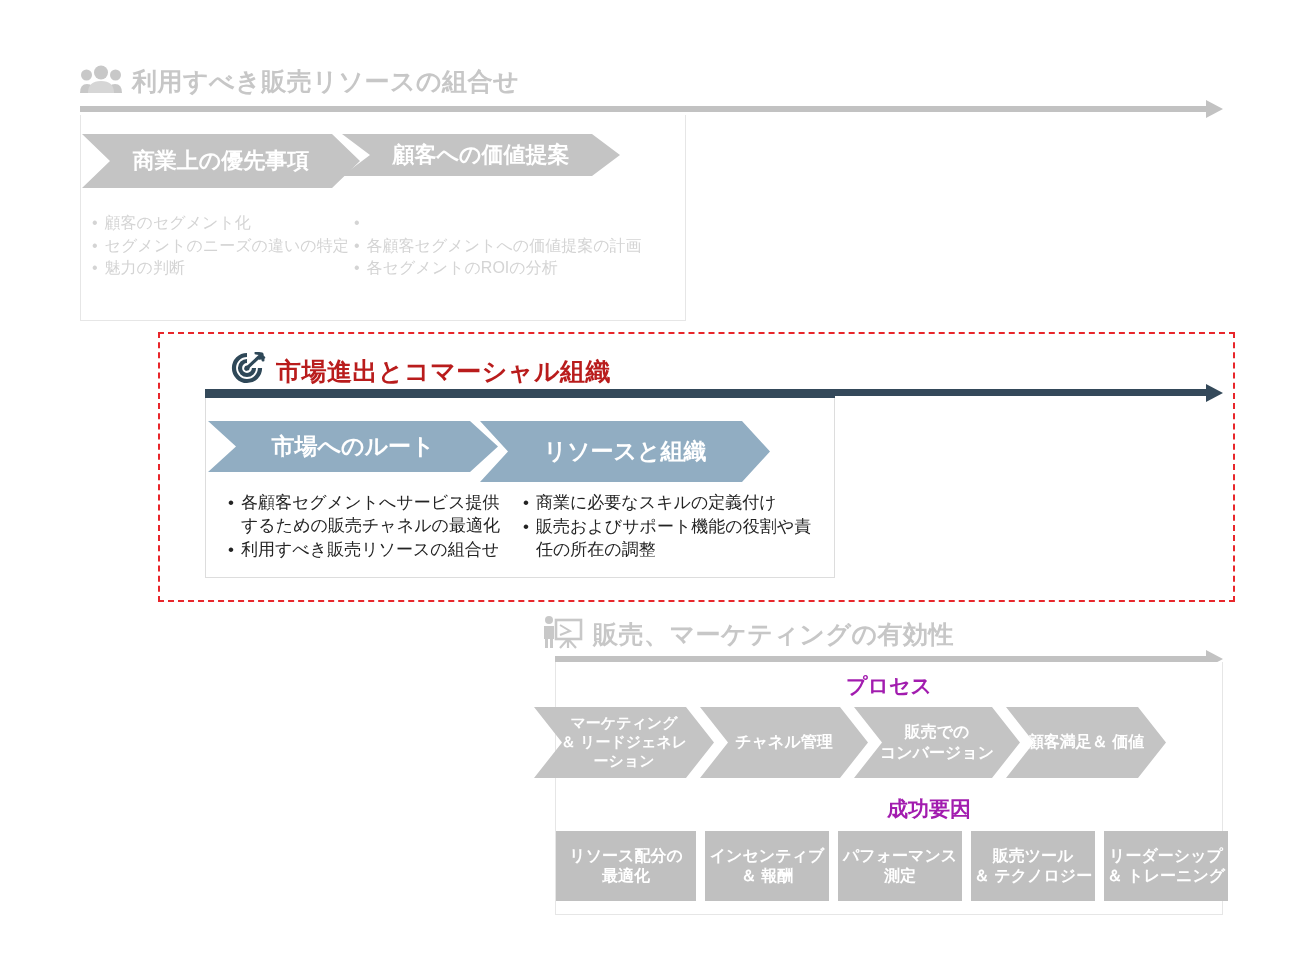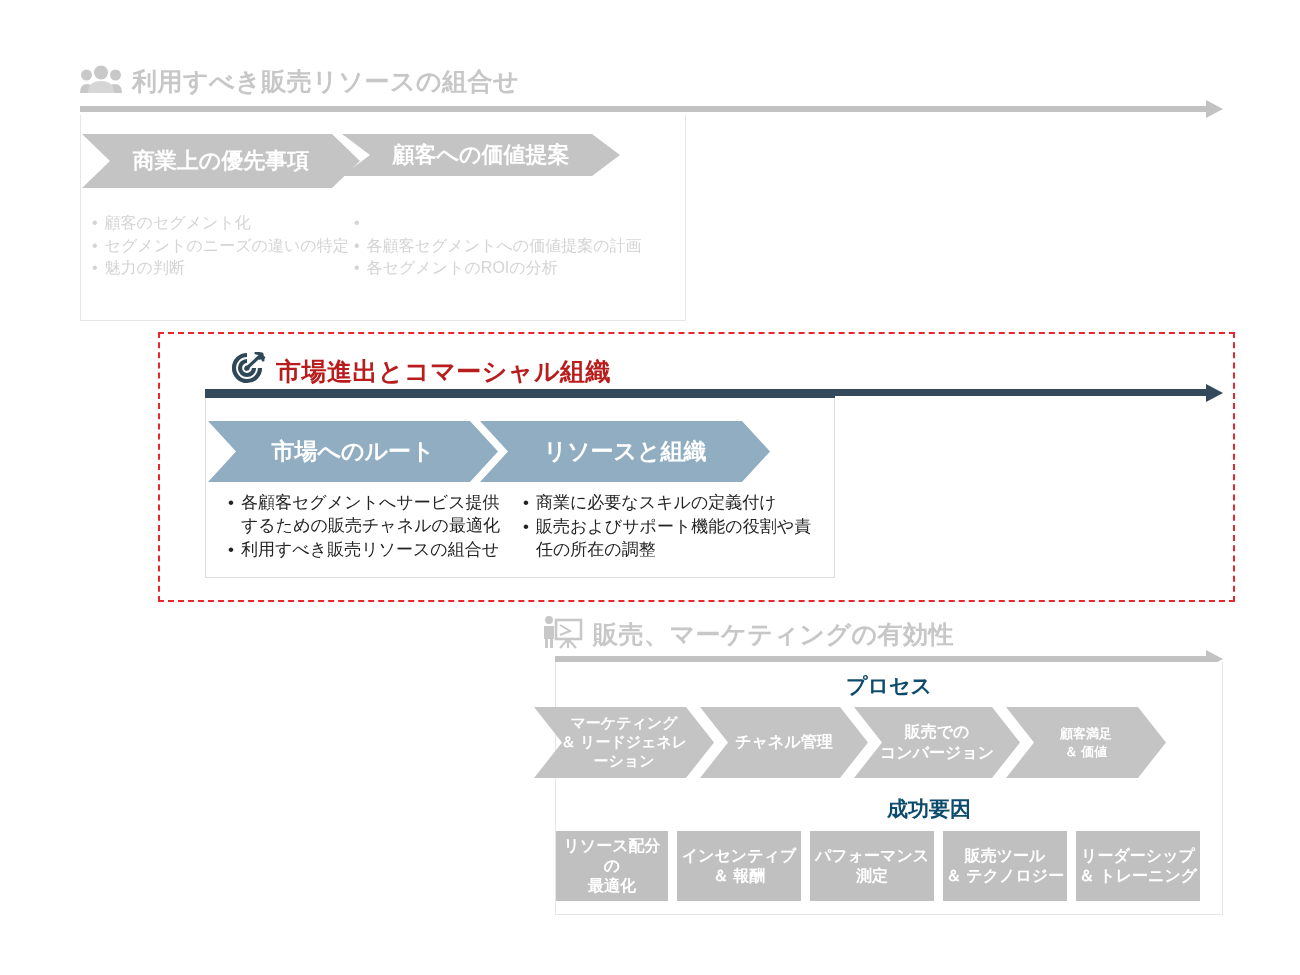--- a/index.html
+++ b/index.html
@@ -138,21 +138,21 @@
     box-sizing: border-box;
     background: transparent;
     pointer-events: none;
   }
 
   
   .group-label {
     position: absolute;
     font-size: 21px;
     font-weight: bold;
-    color: #0c4a6e;
+    color: #a21caf;
     text-align: center;
     width: 100%;
     left: 0;
   }
   .boxes {
     position: absolute;
     display: flex;
     gap: 9px;
   }
   .sbox {
@@ -256,21 +256,21 @@
     <div class="track" style="left:205px;top:384px;width:1018px;">
       <div class="bar"></div>
       <div class="head"></div>
     </div>
 
     <div class="topbar" style="left:205px;top:391px;width:630px;background:#34495a;"></div>
 
     <div class="panel" style="left:205px;top:398px;width:630px;height:180px;"></div>
 
     <div class="chevrons" style="left:230px;top:421px;">
-      <div class="chev first" style="width:290px;height:61px;margin-left:-22px;align-items:center;">
+      <div class="chev first" style="width:290px;height:51px;margin-left:-22px;align-items:center;">
         <span>市場へのルート</span>
       </div>
       <div class="chev" style="width:290px;height:61px;margin-left:-18px;">
         <span>リソースと組織</span>
       </div>
     </div>
 
     <div class="bullets" style="left:228px;top:492px;width:600px;">
       <div class="bcol" style="width:295px;padding-right:12px;">
         <div class="bitem">
@@ -329,30 +329,30 @@
         <span class="nowrapline">＆ リードジェネレ</span>
         <span class="nowrapline">ーション</span>
       </div>
       <div class="chev" style="width:168px;height:71px;margin-left:-14px;font-size:16px;flex-direction:column;">
         <span class="nowrapline">チャネル管理</span>
       </div>
       <div class="chev" style="width:166px;height:71px;margin-left:-14px;font-size:16px;flex-direction:column;">
         <span class="nowrapline">販売での</span>
         <span class="nowrapline">コンバージョン</span>
       </div>
-      <div class="chev" style="width:160px;height:71px;margin-left:-14px;font-size:13px;flex-direction:column;">
+      <div class="chev" style="width:160px;height:71px;margin-left:-14px;font-size:16px;">
         <span class="nowrapline">顧客満足</span>
         <span class="nowrapline">＆ 価値</span>
       </div>
     </div>
 
     <div class="group-label" style="left:555px;top:795px;width:748px;">成功要因</div>
 
     <div class="boxes" style="left:556px;top:831px;">
-      <div class="sbox" style="width:112px;height:70px;flex-direction:column;">
+      <div class="sbox" style="width:140px;height:70px;flex-direction:column;">
         <span class="nowrapline">リソース配分の</span>
         <span class="nowrapline">最適化</span>
       </div>
       <div class="sbox" style="width:124px;height:70px;flex-direction:column;">
         <span class="nowrapline">インセンティブ</span>
         <span class="nowrapline">＆ 報酬</span>
       </div>
       <div class="sbox" style="width:124px;height:70px;flex-direction:column;">
         <span class="nowrapline">パフォーマンス</span>
         <span class="nowrapline">測定</span>

